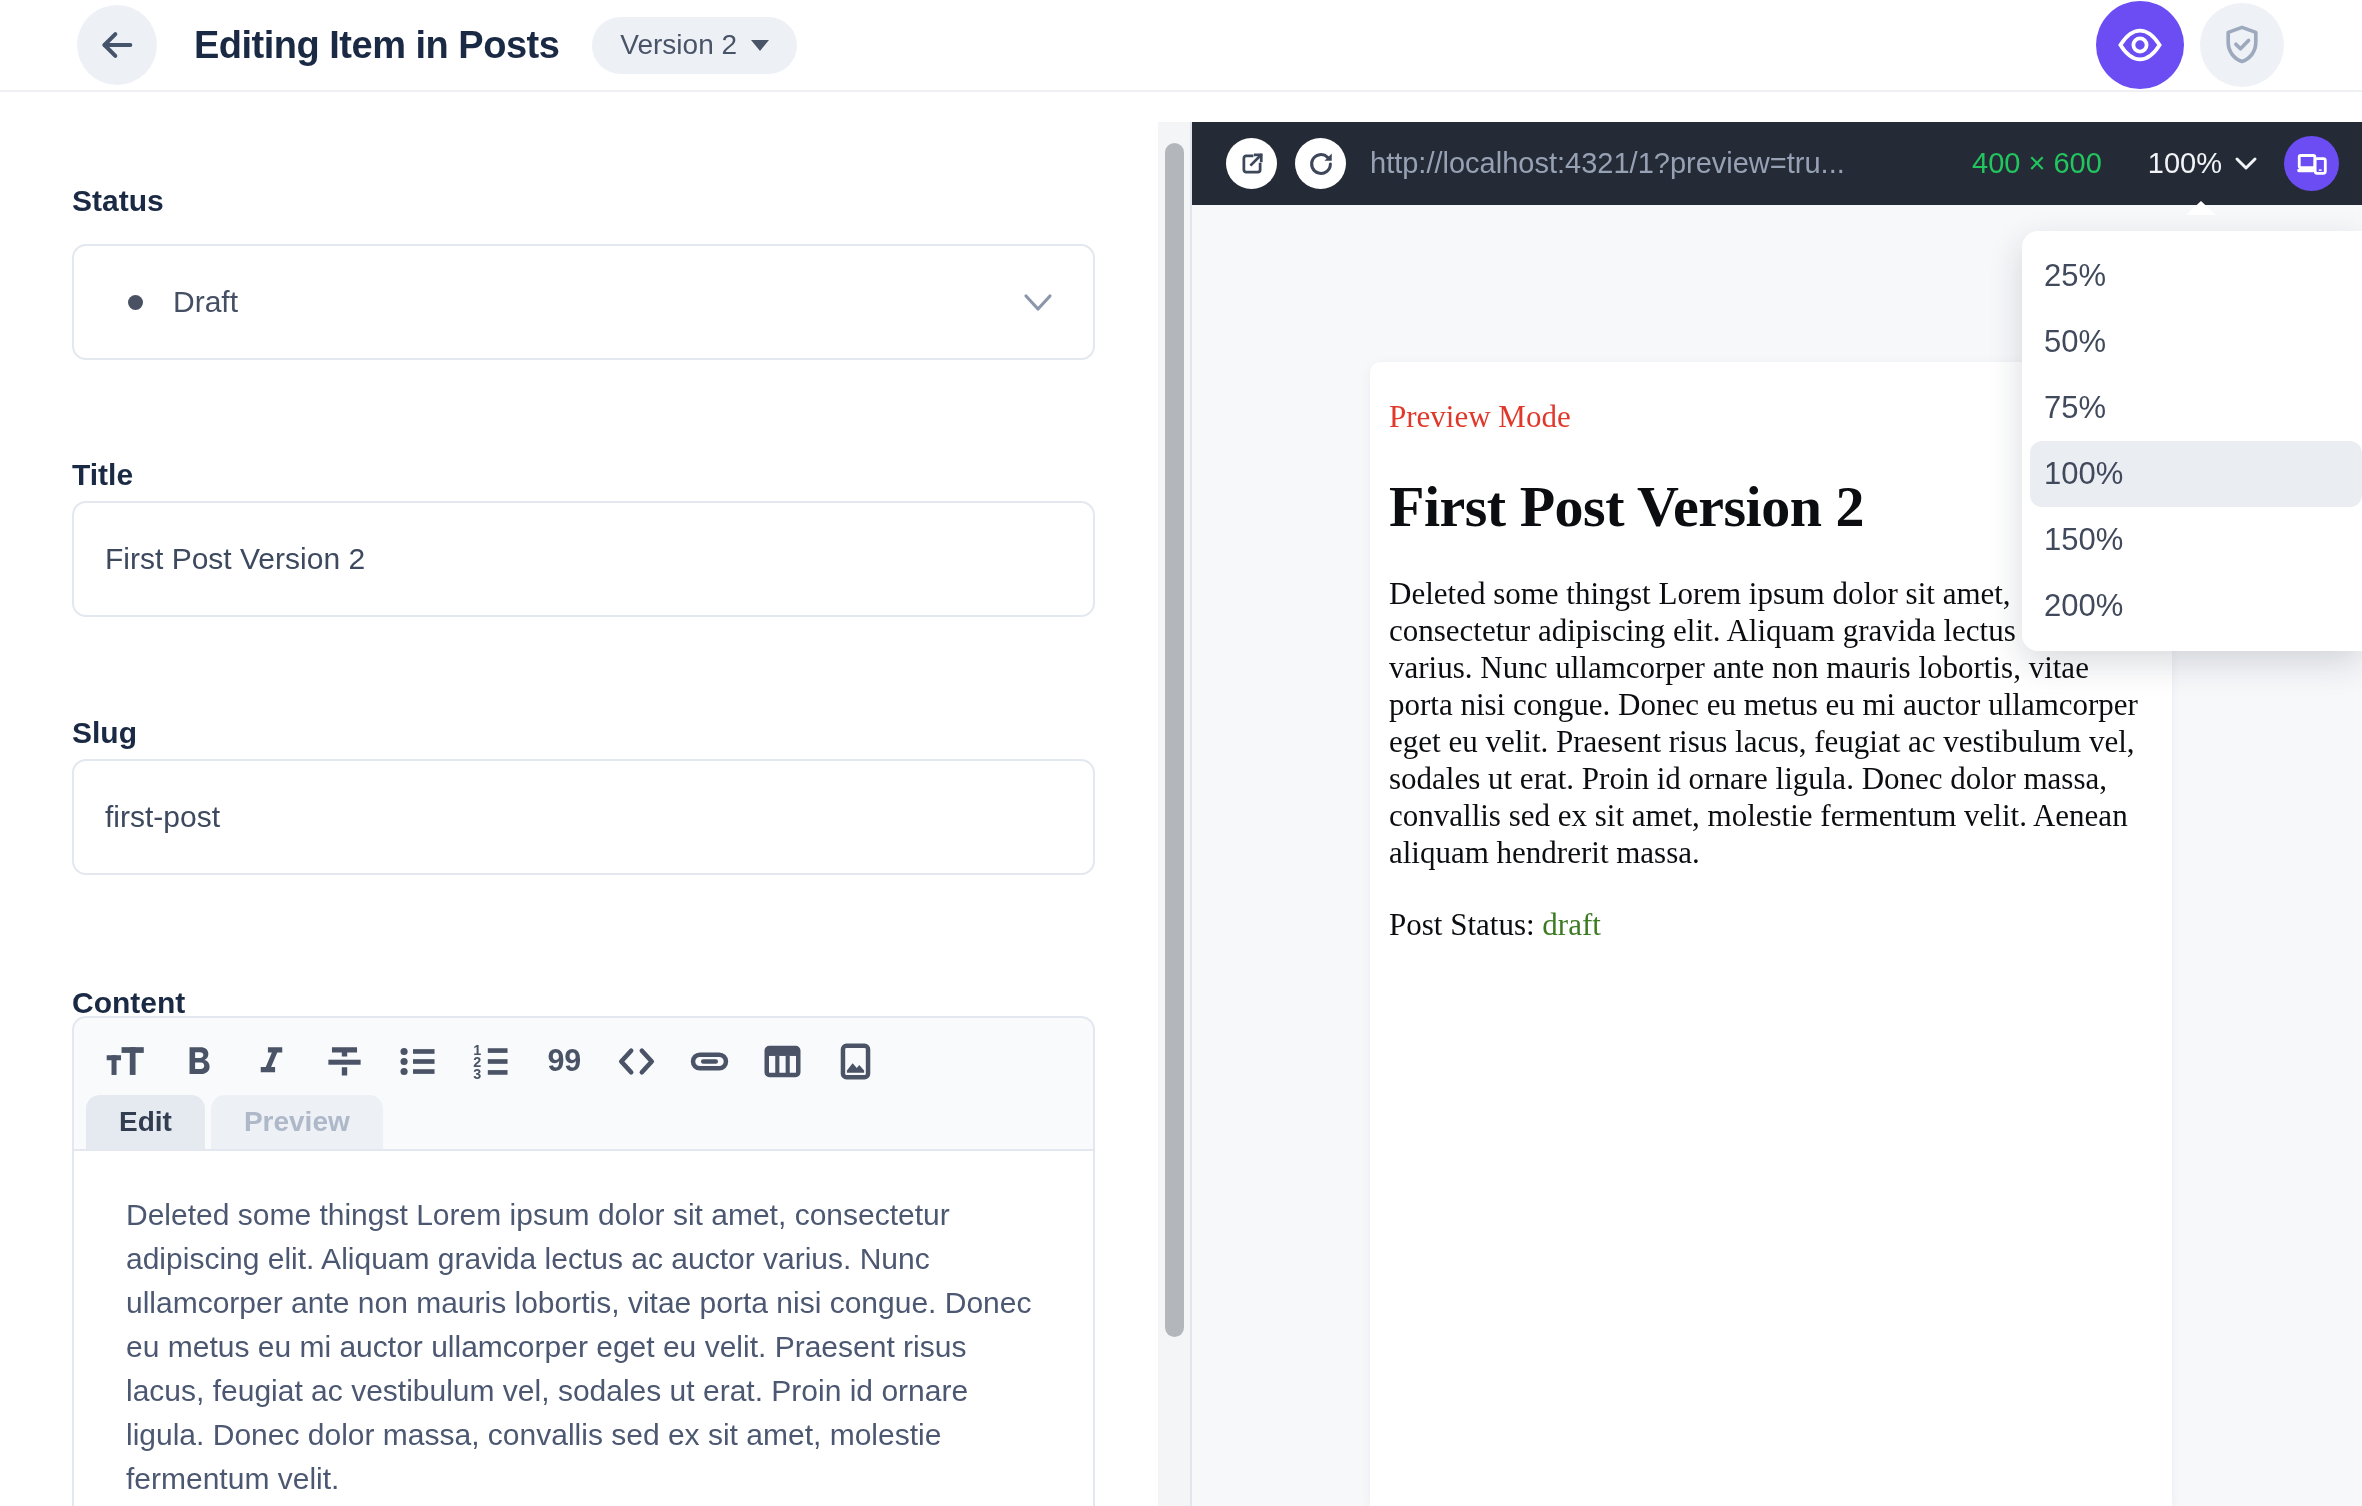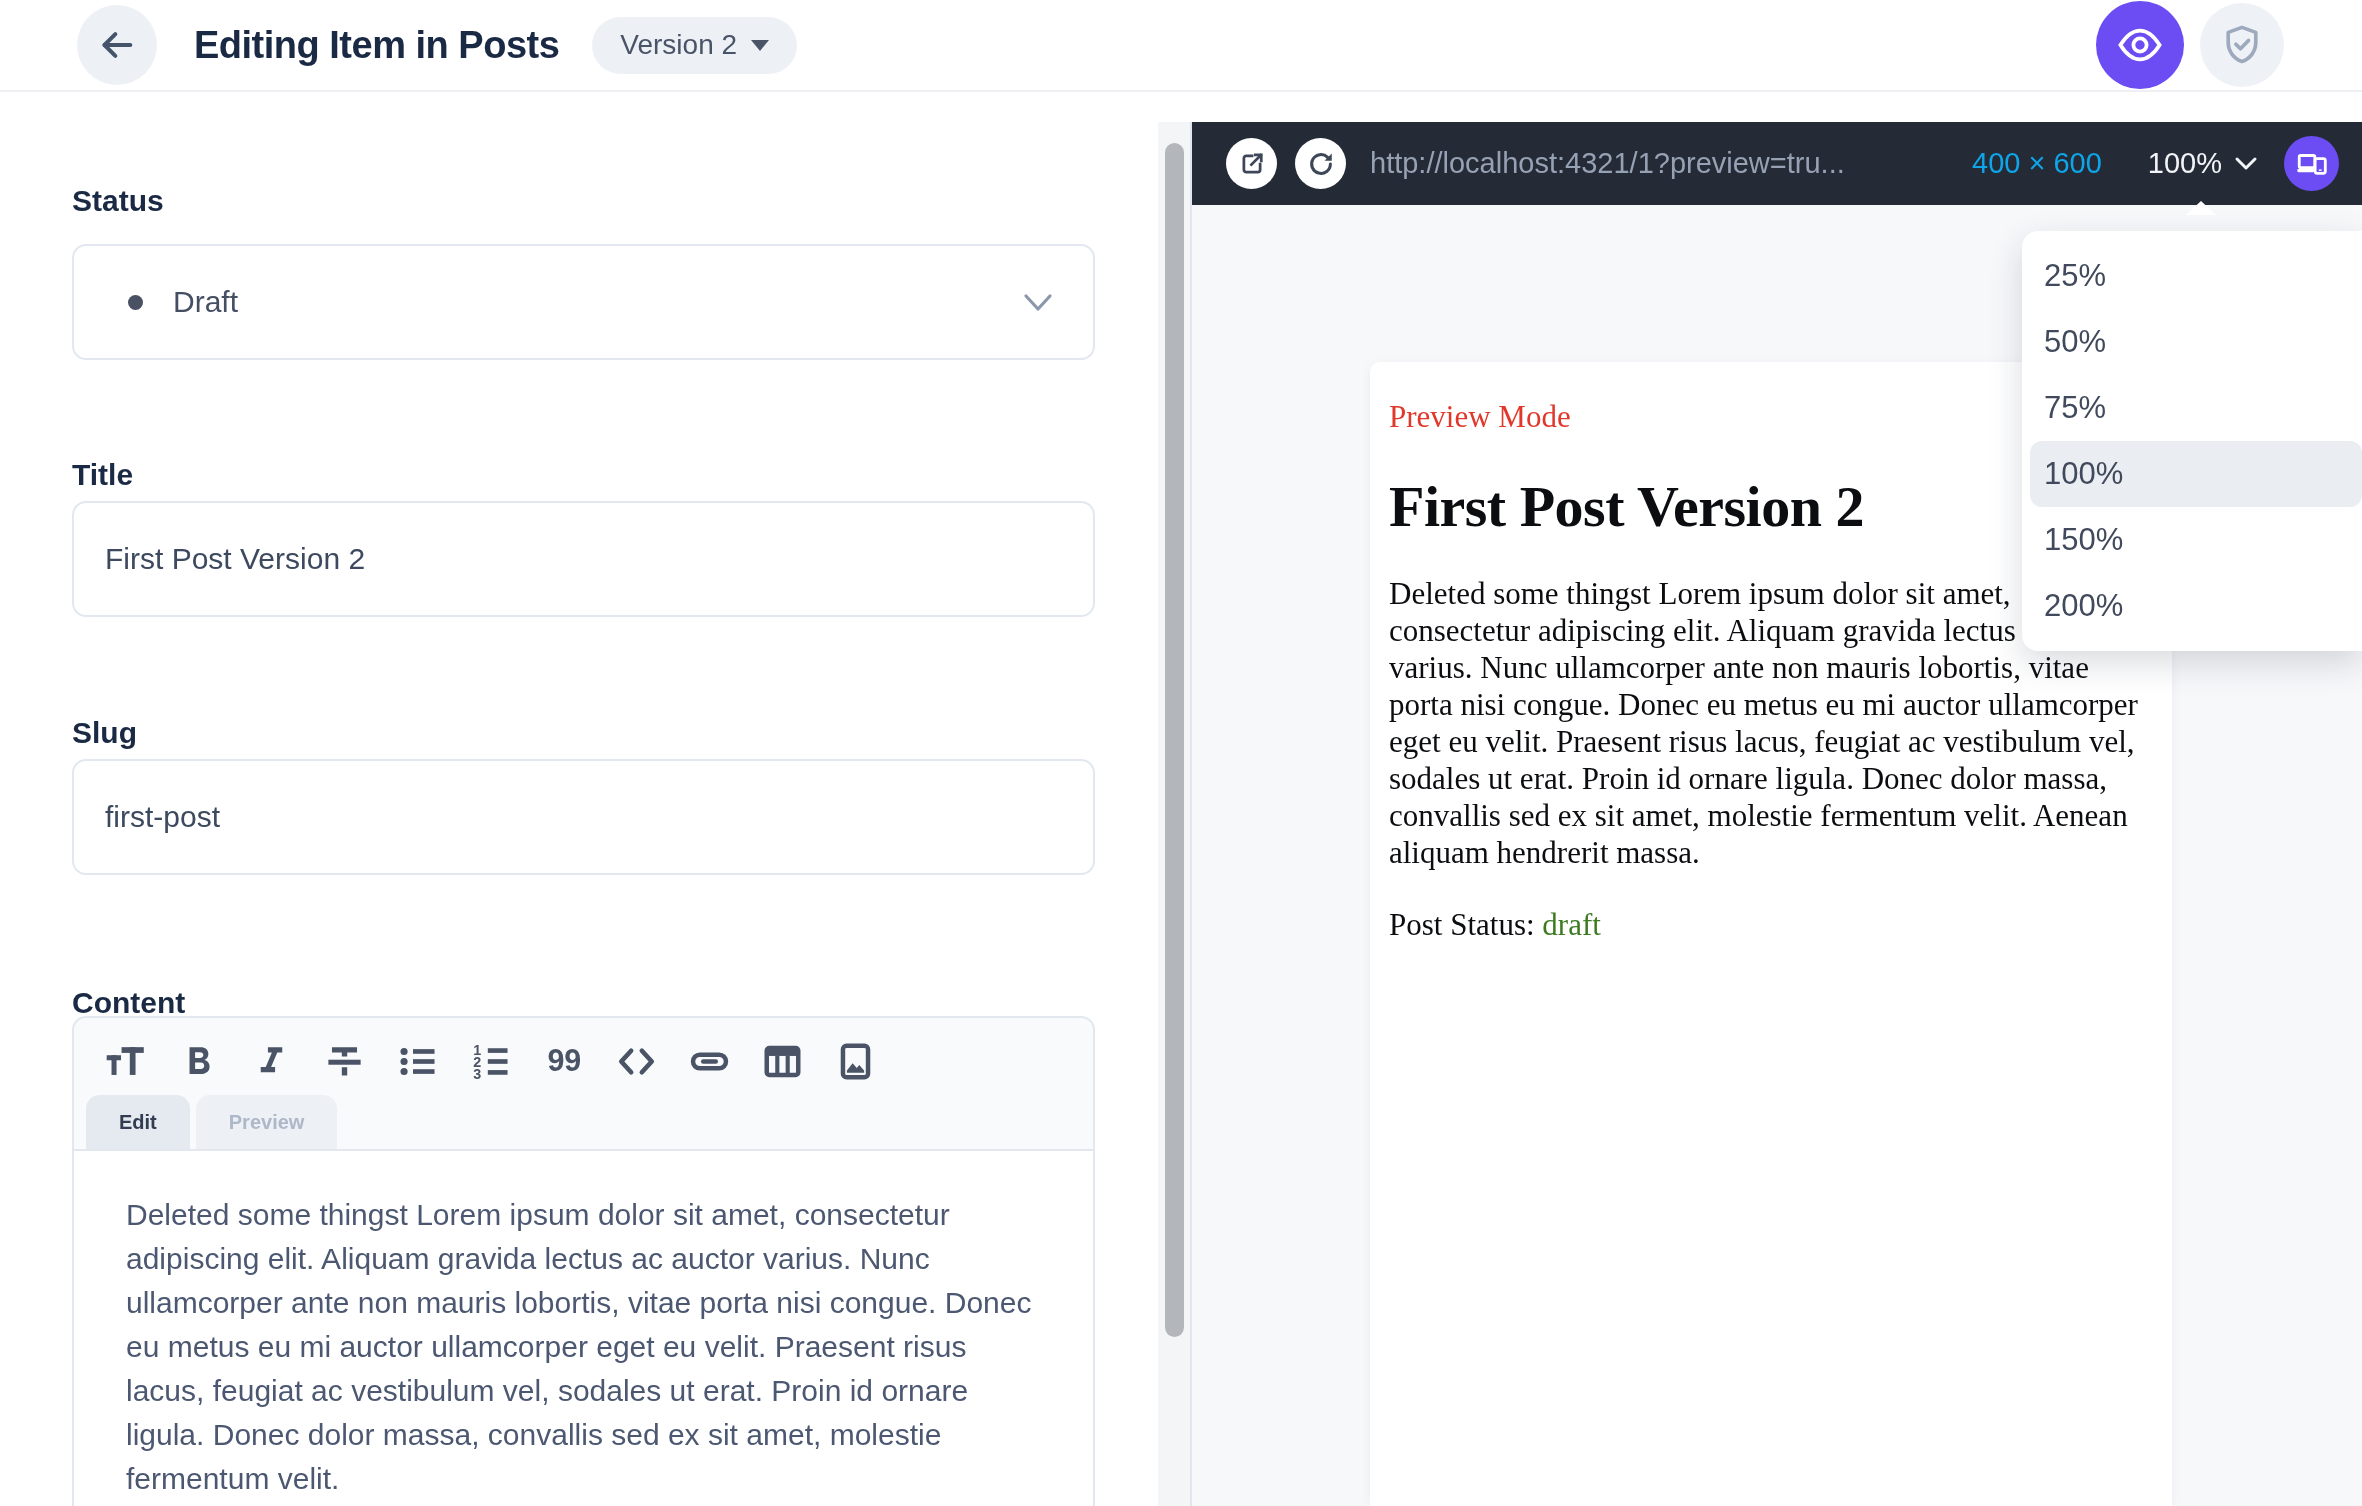--- a/index.html
+++ b/index.html
@@ -68,21 +68,21 @@
     position:absolute; left:72px; top:894px; width:1023px; height:700px;
     background:#f8fafc; border:2px solid #e3e8f0; border-radius:14px 14px 0 0;
     border-bottom:none; overflow:hidden;
   }
   .editor-toolbar { display:flex; align-items:center; gap:30px; padding:22px 0 0 30px; }
   .ed-icon { width:43px; height:43px; display:flex; align-items:center; justify-content:center; cursor:pointer; }
   .editor-tabs { display:flex; gap:6px; padding:12px 0 0 12px; }
   .ed-tab {
     height:54px; padding:0 33px; border:none; cursor:pointer;
     border-radius:14px 14px 0 0; font-family:"Liberation Sans", sans-serif;
-    font-size:20px; font-weight:600; display:flex; align-items:center;
+    font-size:28px; font-weight:600; display:flex; align-items:center;
   }
   .tab-edit    { background:#e5e9f0; color:#323d51; }
   .tab-preview { background:#edf1f6; color:#aeb8c9; }
   .editor-divider { height:2px; background:#e3e8f0; }
   .editor-textarea {
     background:#ffffff; height:100%; padding:42px 60px 0 52px;
     font-size:30px; line-height:44px; color:#4c5871; cursor:text;
   }
 
   
@@ -99,21 +99,21 @@
   }
   .tb-circle {
     width:51px; height:51px; border-radius:50%; background:#ffffff; border:none; cursor:pointer;
     display:flex; align-items:center; justify-content:center; flex:none; margin-left:18px;
   }
   .tb-url {
     margin-left:24px; font-size:29px; color:#97a1b4; white-space:nowrap;
     overflow:hidden; max-width:560px;
   }
   .tb-spacer { flex:1; }
-  .tb-dims { font-size:29px; color:#0ea5e9; margin-right:46px; white-space:nowrap; }
+  .tb-dims { font-size:29px; color:#22c55e; margin-right:46px; white-space:nowrap; }
   .tb-zoom { display:flex; align-items:center; gap:12px; cursor:pointer; margin-right:26px; }
   .tb-zoom-val { font-size:29px; color:#f2f4f7; }
   .tb-device-btn {
     width:55px; height:55px; border-radius:50%; background:#6c4cf3; border:none; cursor:pointer;
     display:flex; align-items:center; justify-content:center; flex:none; margin-right:23px;
   }
 
   .preview-card {
     position:absolute; left:178px; top:240px; width:802px; height:1144px;
     background:#ffffff; border-radius:10px 10px 0 0;

